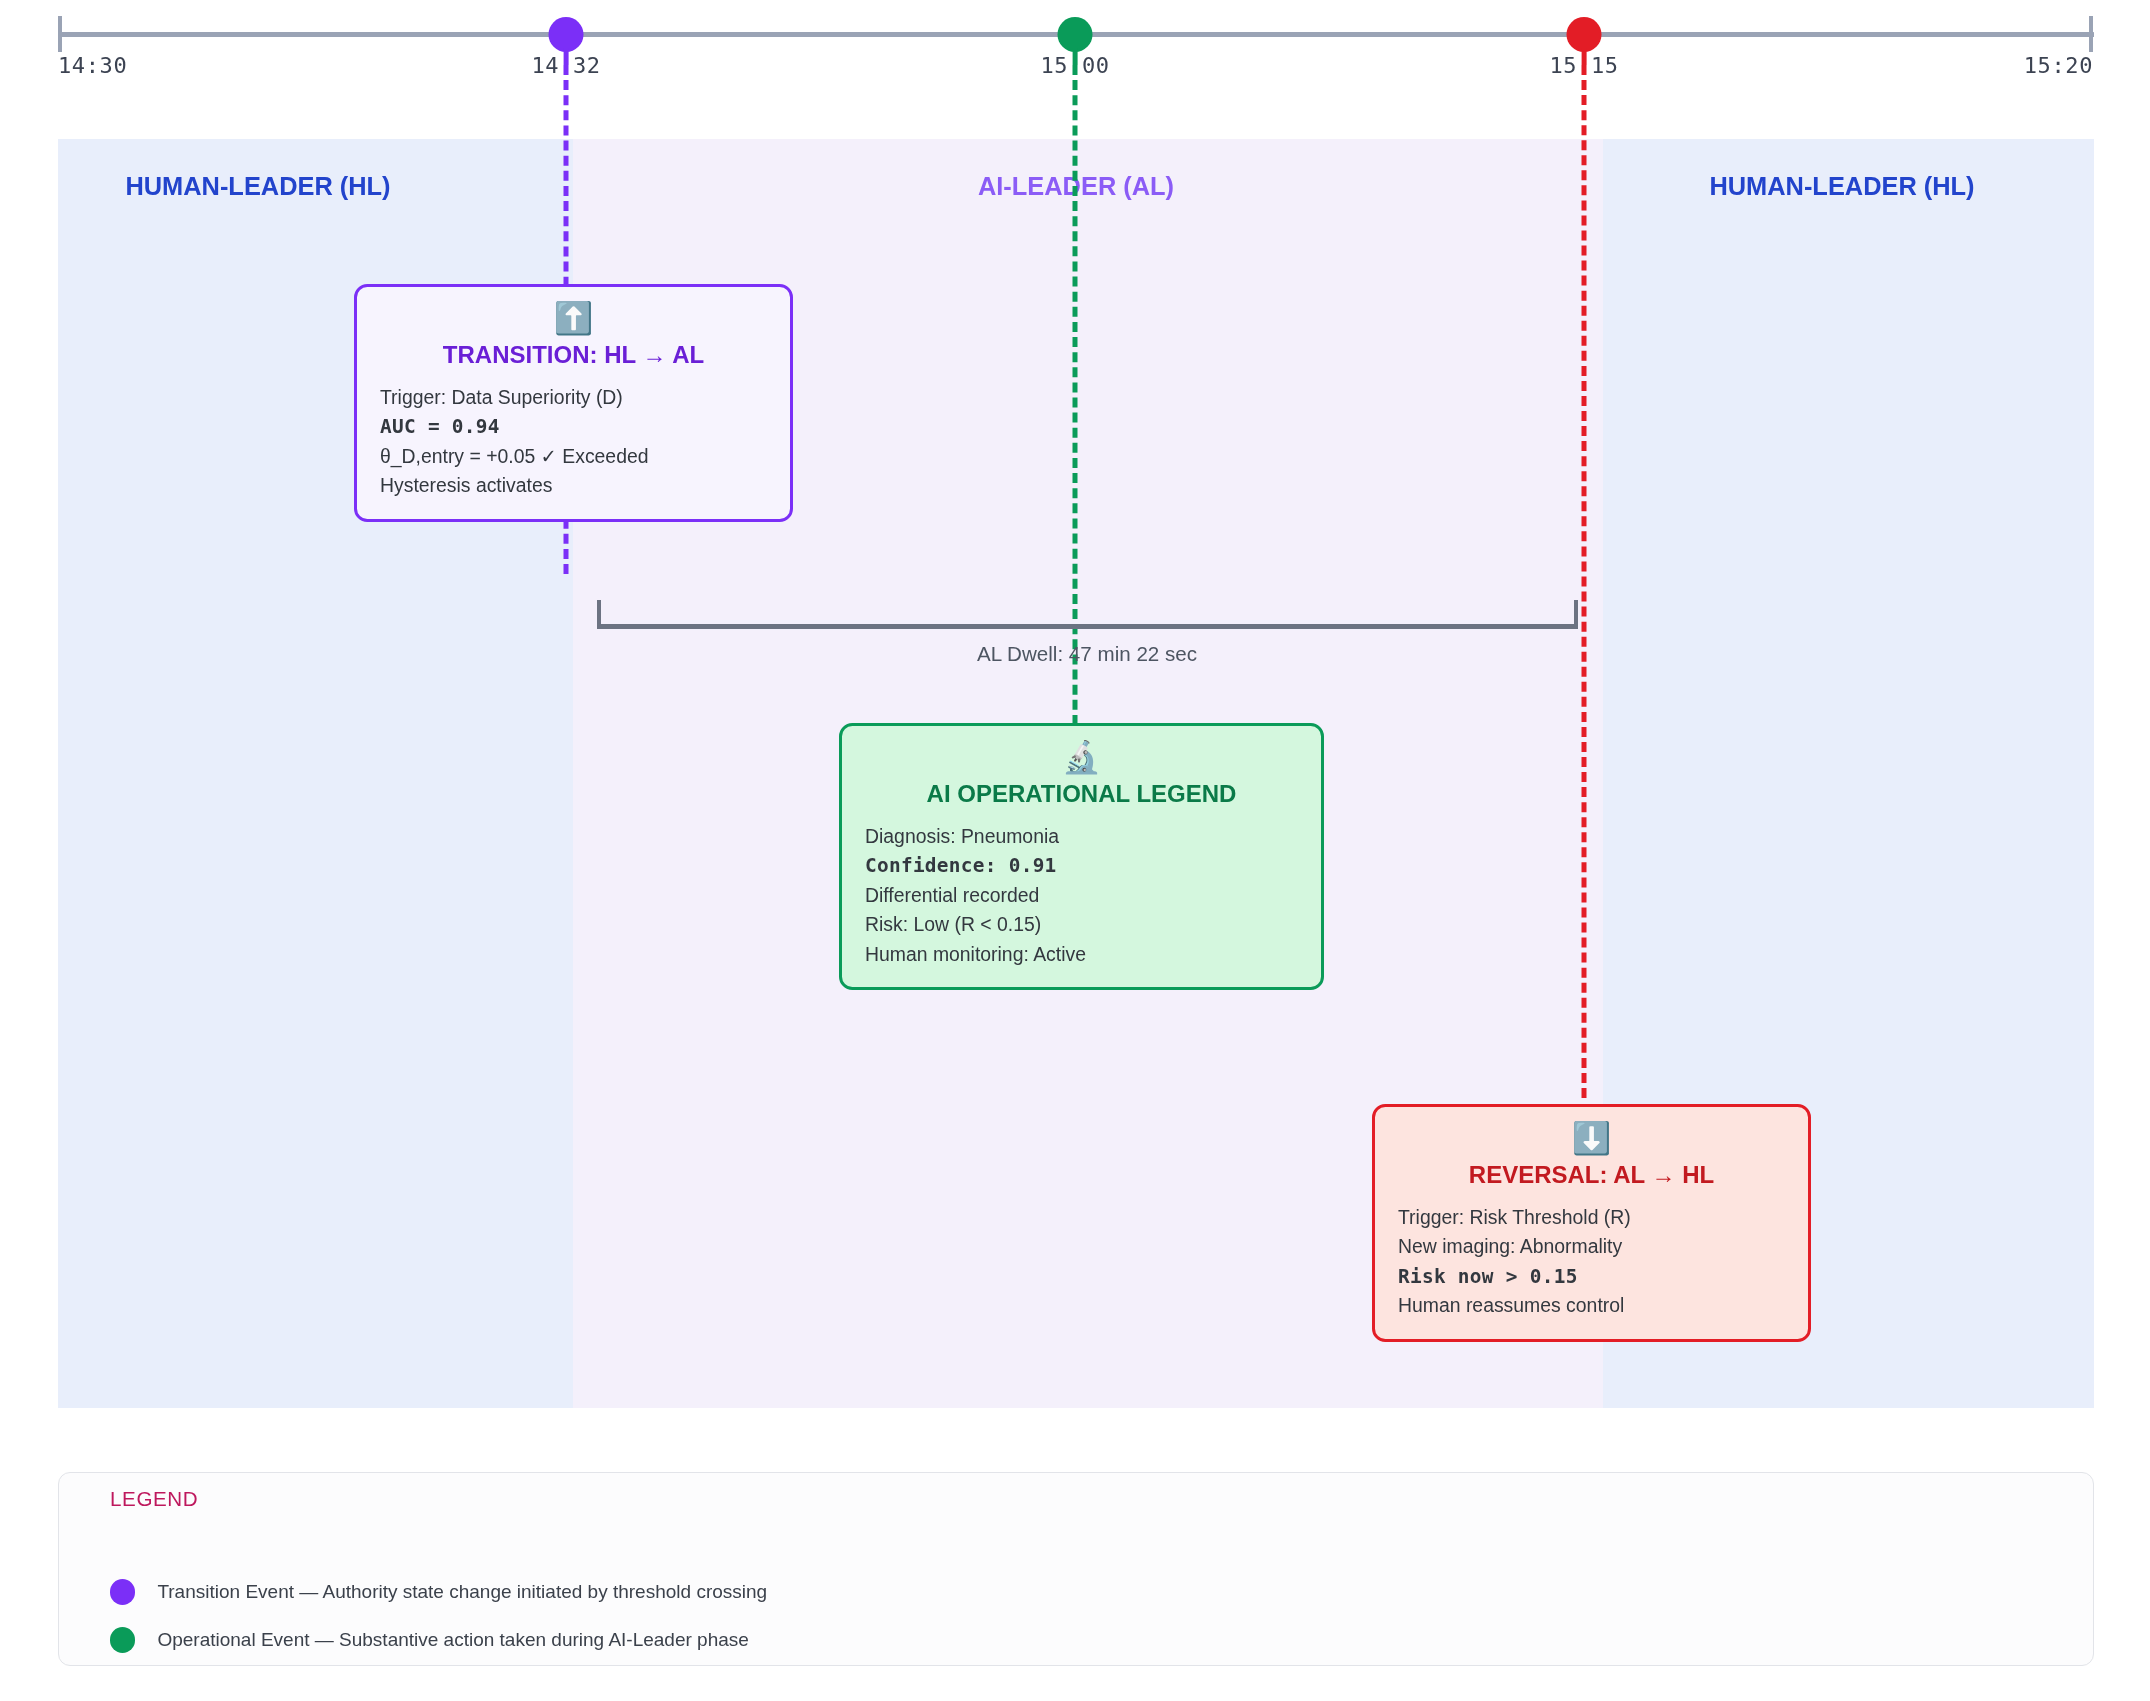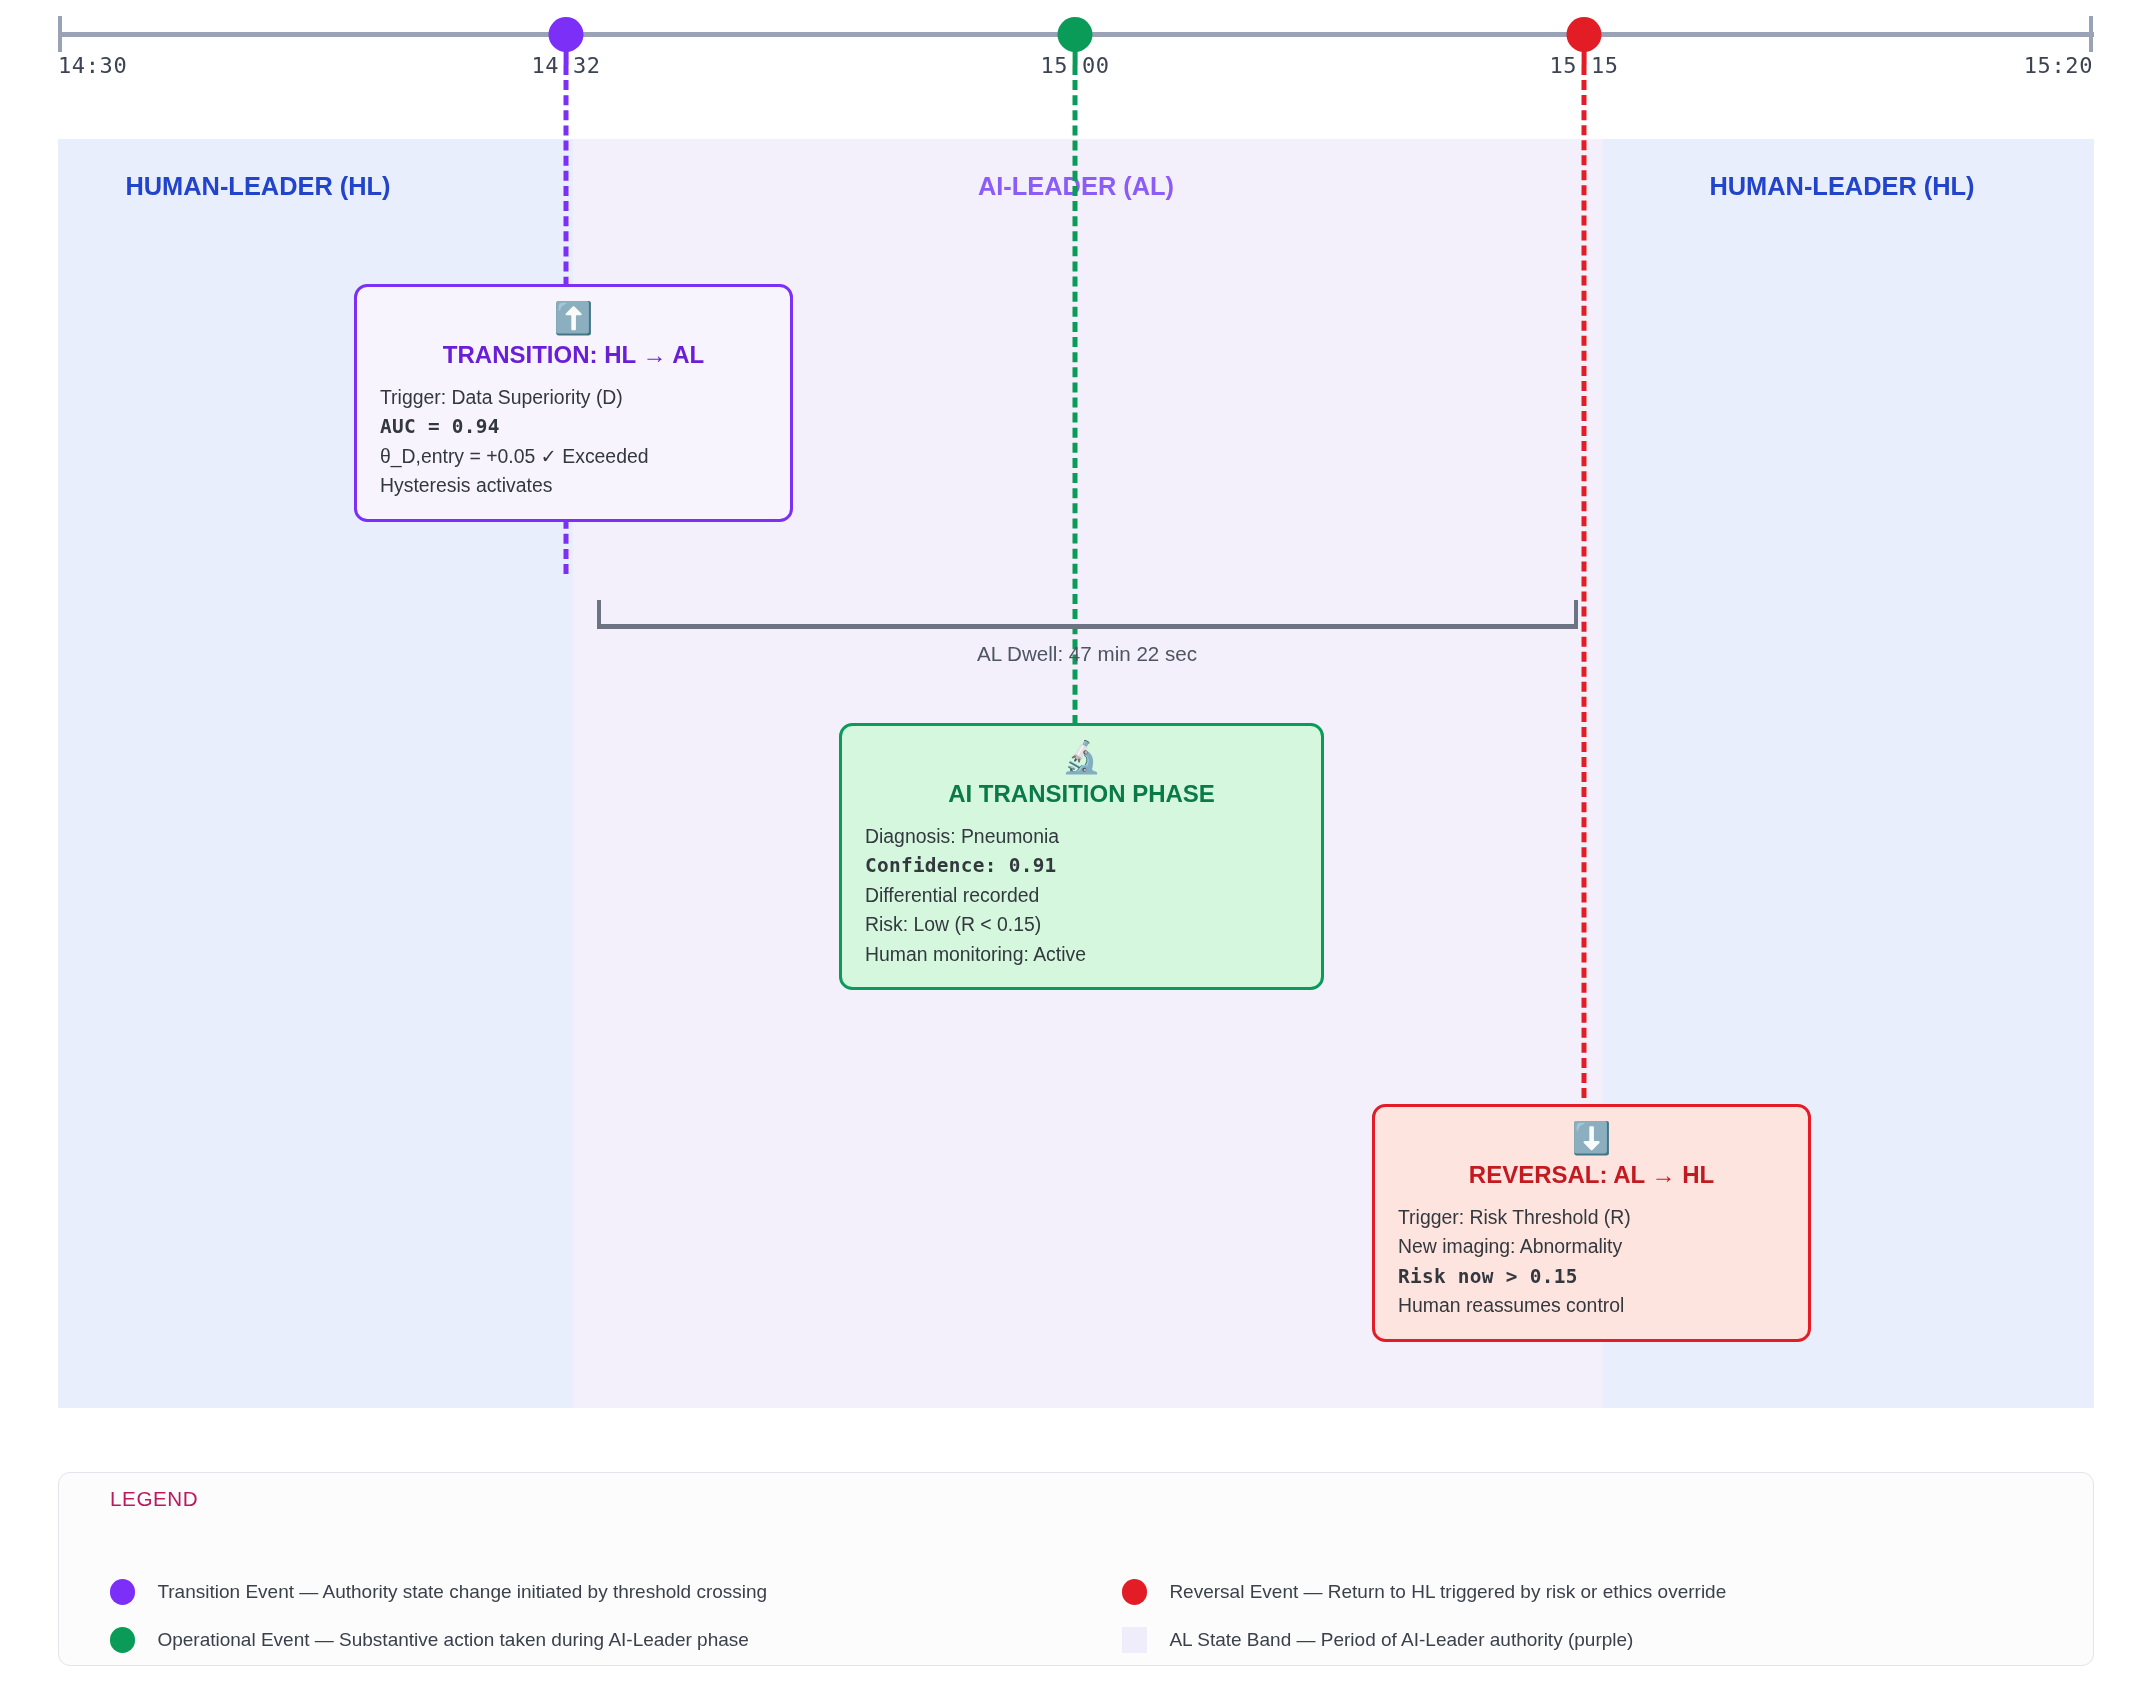--- a/index.html
+++ b/index.html
@@ -251,21 +251,21 @@
   <span class="card-icon">⬆️</span>
   <div class="card-title" style="color:#6a1fd6">TRANSITION: HL → AL</div>
   <div class="card-line">Trigger: Data Superiority (D)</div>
   <div class="card-line mono">AUC = 0.94</div>
   <div class="card-line">θ_D,entry = +0.05 ✓ Exceeded</div>
   <div class="card-line">Hysteresis activates</div>
 </div>
 
 <div class="card" style="left:839px; top:723px; width:485px; border-color:#0a9b59; background:#d4f7de;">
   <span class="card-icon">🔬</span>
-  <div class="card-title" style="color:#0a7a48">AI TRANSITION PHASE</div>
+  <div class="card-title" style="color:#0a7a48">AI OPERATIONAL LEGEND</div>
   <div class="card-line">Diagnosis: Pneumonia</div>
   <div class="card-line mono">Confidence: 0.91</div>
   <div class="card-line">Differential recorded</div>
   <div class="card-line">Risk: Low (R &lt; 0.15)</div>
   <div class="card-line">Human monitoring: Active</div>
 </div>
 
 <div class="card" style="left:1372px; top:1104px; width:439px; border-color:#e31d26; background:#fde4df;">
   <span class="card-icon">⬇️</span>
   <div class="card-title" style="color:#c21a20">REVERSAL: AL → HL</div>
@@ -282,24 +282,14 @@
     <div class="legend-row">
       <span class="legend-dot" style="background:#7b2ff7"></span>
       <span class="legend-text">Transition Event — Authority state change initiated by threshold crossing</span>
     </div>
     <div class="legend-row">
       <span class="legend-dot" style="background:#0a9b59"></span>
       <span class="legend-text">Operational Event — Substantive action taken during AI-Leader phase</span>
     </div>
   </div>
 
-  <div class="legend-col" id="legend-col-right">
-    <div class="legend-row">
-      <span class="legend-dot" style="background:#e31d26"></span>
-      <span class="legend-text">Reversal Event — Return to HL triggered by risk or ethics override</span>
-    </div>
-    <div class="legend-row">
-      <span class="legend-swatch" style="background:#f0edfa"></span>
-      <span class="legend-text">AL State Band — Period of AI-Leader authority (purple)</span>
-    </div>
-  </div>
 </div>
 
 
 </body></html>

